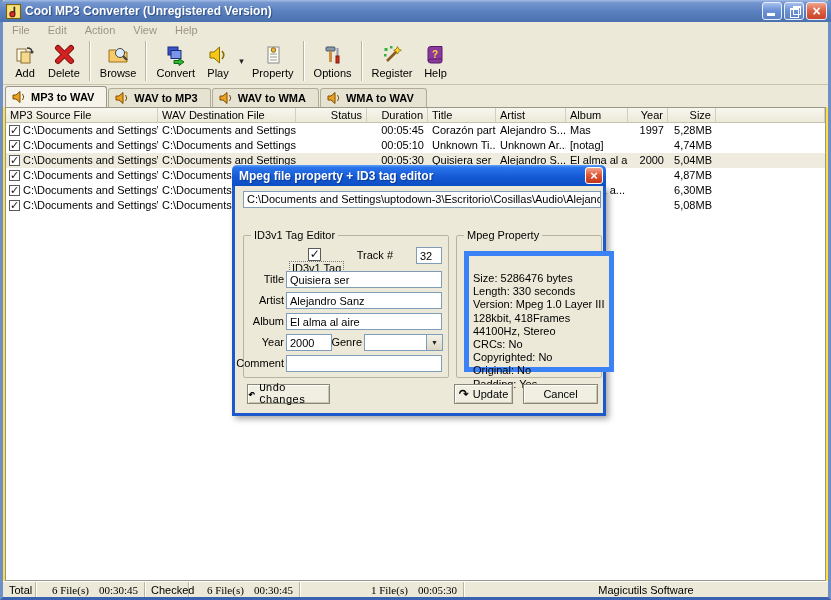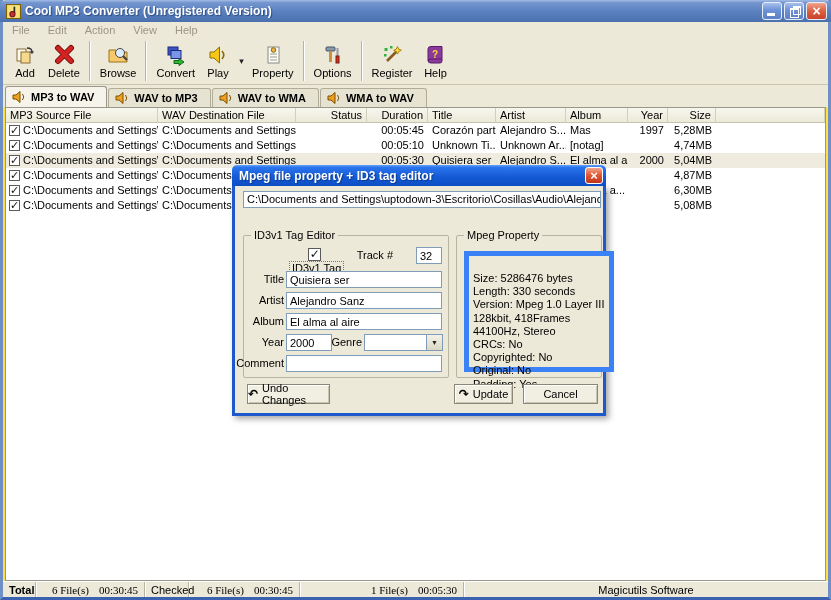--- a/index.html
+++ b/index.html
@@ -68,21 +68,21 @@
   .c-src.td { display:flex; align-items:center; gap:3px; padding-left:3px; }
   .cb { width:11px; height:11px; flex:0 0 auto; border:1px solid #5a5a5a; background:#fff; position:relative; }
   .cb::after { content:"✓"; position:absolute; left:0px; top:-3px; font-size:11px; font-weight:bold; color:#111; }
 
   
   .statusbar { position:absolute; left:0; top:581px; width:825px; height:16px; background:#ece9d8;
     border-top:1px solid #fff; display:flex; align-items:center; }
   .seg { height:100%; display:flex; align-items:center; padding:0 6px;
     border-right:1px solid #b8b4a2; box-shadow:1px 0 0 #fff; }
   .seg.nums { justify-content:flex-end; gap:10px;font-family:Liberation Serif, serif; }
-  .s-total{width:33px;font-weight:bold;} .s-f1{width:109px;} .s-chk{width:44px;} .s-f2{width:111px;}
+  .s-total{width:33px;} .s-f1{width:109px;} .s-chk{width:44px;} .s-f2{width:111px;}
   .s-sel{width:54px;margin-top:44px;} .s-f3{width:110px;} .s-brand{flex:1; justify-content:center; border-right:none; box-shadow:none;}
 
   
   .dialog { position:absolute; left:229px; top:186px; width:374px; height:230px;
     border:3px solid #1d59cc; border-top:none; background:#ece9d8; box-shadow:3px 3px 6px rgba(0,0,0,.35); z-index:10; }
   .dlg-title { position:absolute; left:-3px; top:-21px; width:374px; height:21px; border-radius:5px 5px 0 0;
     background:linear-gradient(180deg,#63a1f8 0%,#2a74ec 12%,#1458d4 60%,#0d4ec4 100%);
     display:flex; align-items:center; padding:0 3px 0 7px; }
   .dlg-title .txt { color:#fff; font-weight:bold; font-size:12px; text-shadow:1px 1px 1px #0a3a90; flex:1; }
   .dlg-close { width:18px; height:17px; border-radius:3px; border:1px solid #fff;
@@ -425,21 +425,21 @@
         <div>128kbit, 418Frames</div>
         <div>44100Hz, Stereo</div>
         <div>CRCs: No</div>
         <div>Copyrighted: No</div>
         <div>Original: No</div>
         <div>Padding: Yes</div>
       </div>
     </div>
 
     <div class="dlg-btns">
-      <div class="xpbtn" style="left:12px; width:83px;">
+      <div class="xpbtn" style="left:12px; width:83px;font-family:Liberation Mono, monospace;">
         <span class="ic-undo"></span>
         <span>Undo Changes</span>
       </div>
       <div class="xpbtn" style="left:219px; width:59px;">
         <span class="ic-update"></span>
         <span>Update</span>
       </div>
       <div class="xpbtn" style="left:288px; width:75px;">
         <span>Cancel</span>
       </div>

